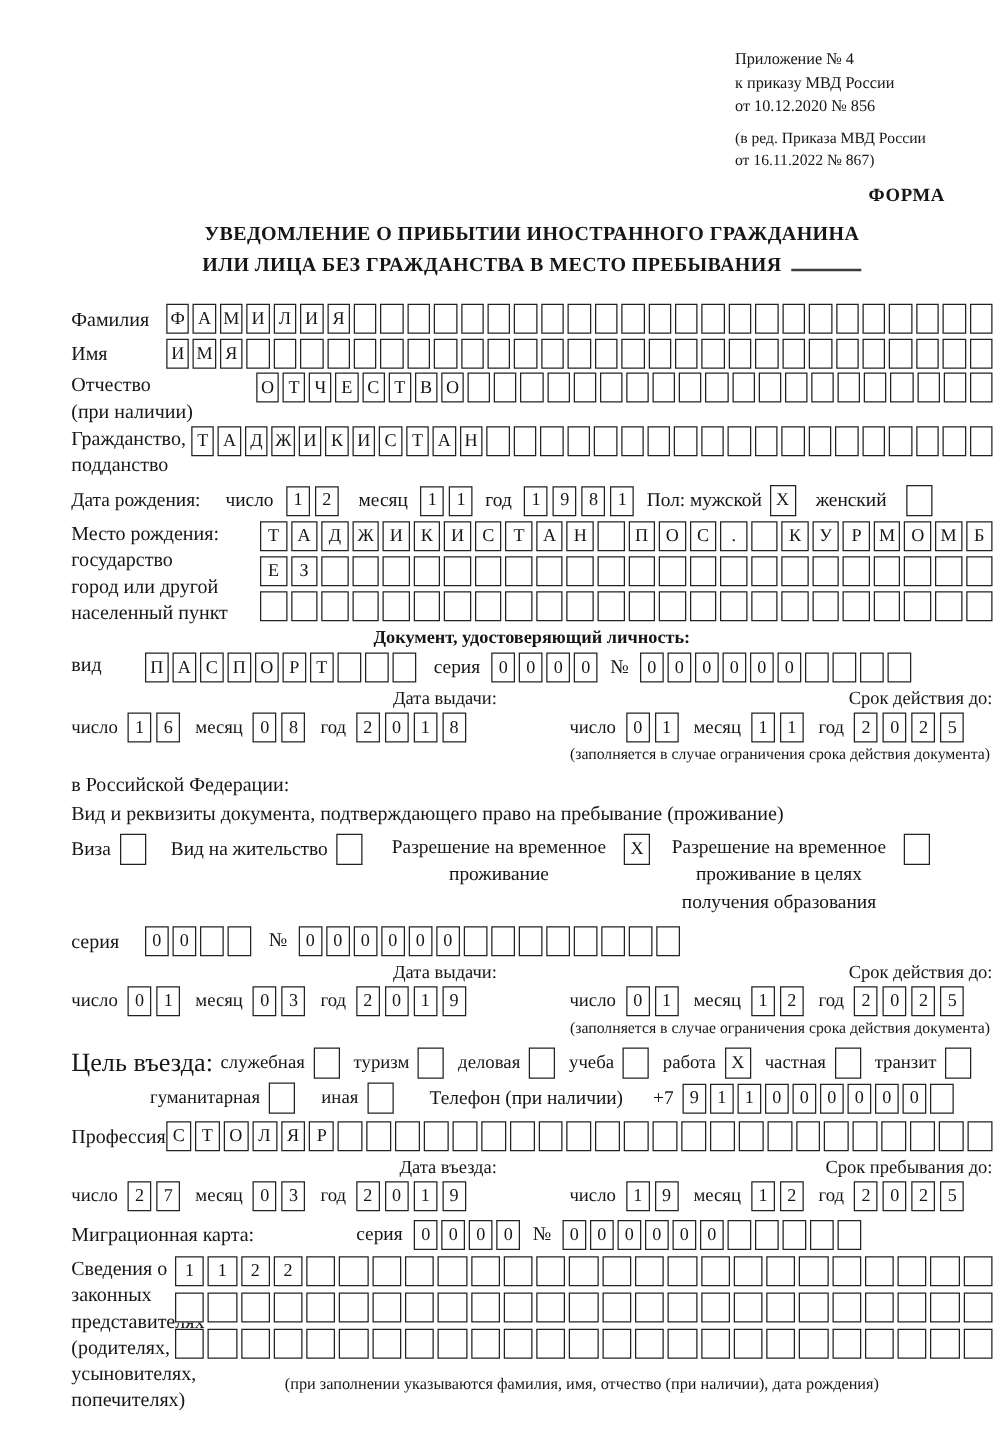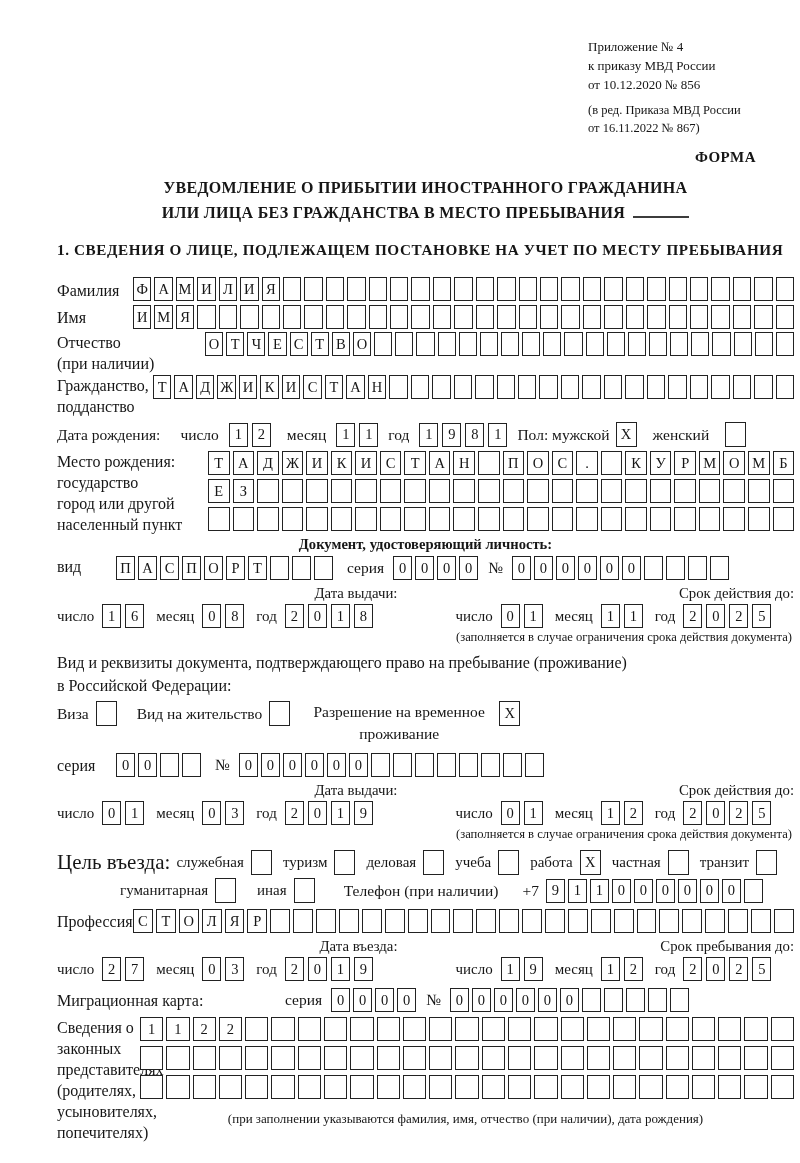--- a/index.html
+++ b/index.html
@@ -120,21 +120,20 @@
     </div>
   </div>
 
   <div class="form-label">ФОРМА</div>
 
   <div class="title">
     <div>УВЕДОМЛЕНИЕ О ПРИБЫТИИ ИНОСТРАННОГО ГРАЖДАНИНА</div>
     <div><span>ИЛИ ЛИЦА БЕЗ ГРАЖДАНСТВА В МЕСТО ПРЕБЫВАНИЯ</span><span class="tunder"></span></div>
   </div>
 
-  <div class="sec-heading">1. СВЕДЕНИЯ О ЛИЦЕ, ПОДЛЕЖАЩЕМ ПОСТАНОВКЕ НА УЧЕТ ПО МЕСТУ ПРЕБЫВАНИЯ</div>
 
   <div class="frow row-surname">
     <span class="flabel">Фамилия</span>
     <span class="cells cells-flex">
         <span class="cell">Ф</span>
         <span class="cell">А</span>
         <span class="cell">М</span>
         <span class="cell">И</span>
         <span class="cell">Л</span>
         <span class="cell">И</span>
@@ -473,37 +472,41 @@
             <span class="cell">0</span>
             <span class="cell">2</span>
             <span class="cell">5</span>
           </span>
       </div>
     </div>
   </div>
   <div class="note-right">(заполняется в случае ограничения срока действия документа)</div>
 
   <div class="intro">
+    <div>в Российской Федерации:</div>
     <div>Вид и реквизиты документа, подтверждающего право на пребывание (проживание)</div>
-    <div>в Российской Федерации:</div>
   </div>
 
   <div class="res-options">
     <span class="opt">
       <span class="opt-text">Виза</span>
       <span class="checkbox"></span>
     </span>
     <span class="opt ml20">
       <span class="opt-text">Вид на жительство</span>
       <span class="checkbox ml14"></span>
     </span>
     <span class="opt opt-top opt-center ml16">
       <span class="opt-text">Разрешение на временное проживание</span>
       <span class="checkbox">X</span>
     </span>
+    <span class="opt opt-top opt-center ml10">
+      <span class="opt-text">Разрешение на временное проживание в целях получения образования</span>
+      <span class="checkbox"></span>
+    </span>
   </div>
 
   <div class="frow row-series">
     <span class="flabel">серия</span>
     <span class="cells cells-fixed ml6">
         <span class="cell">0</span>
         <span class="cell">0</span>
         <span class="cell"></span>
         <span class="cell"></span>
       </span>

